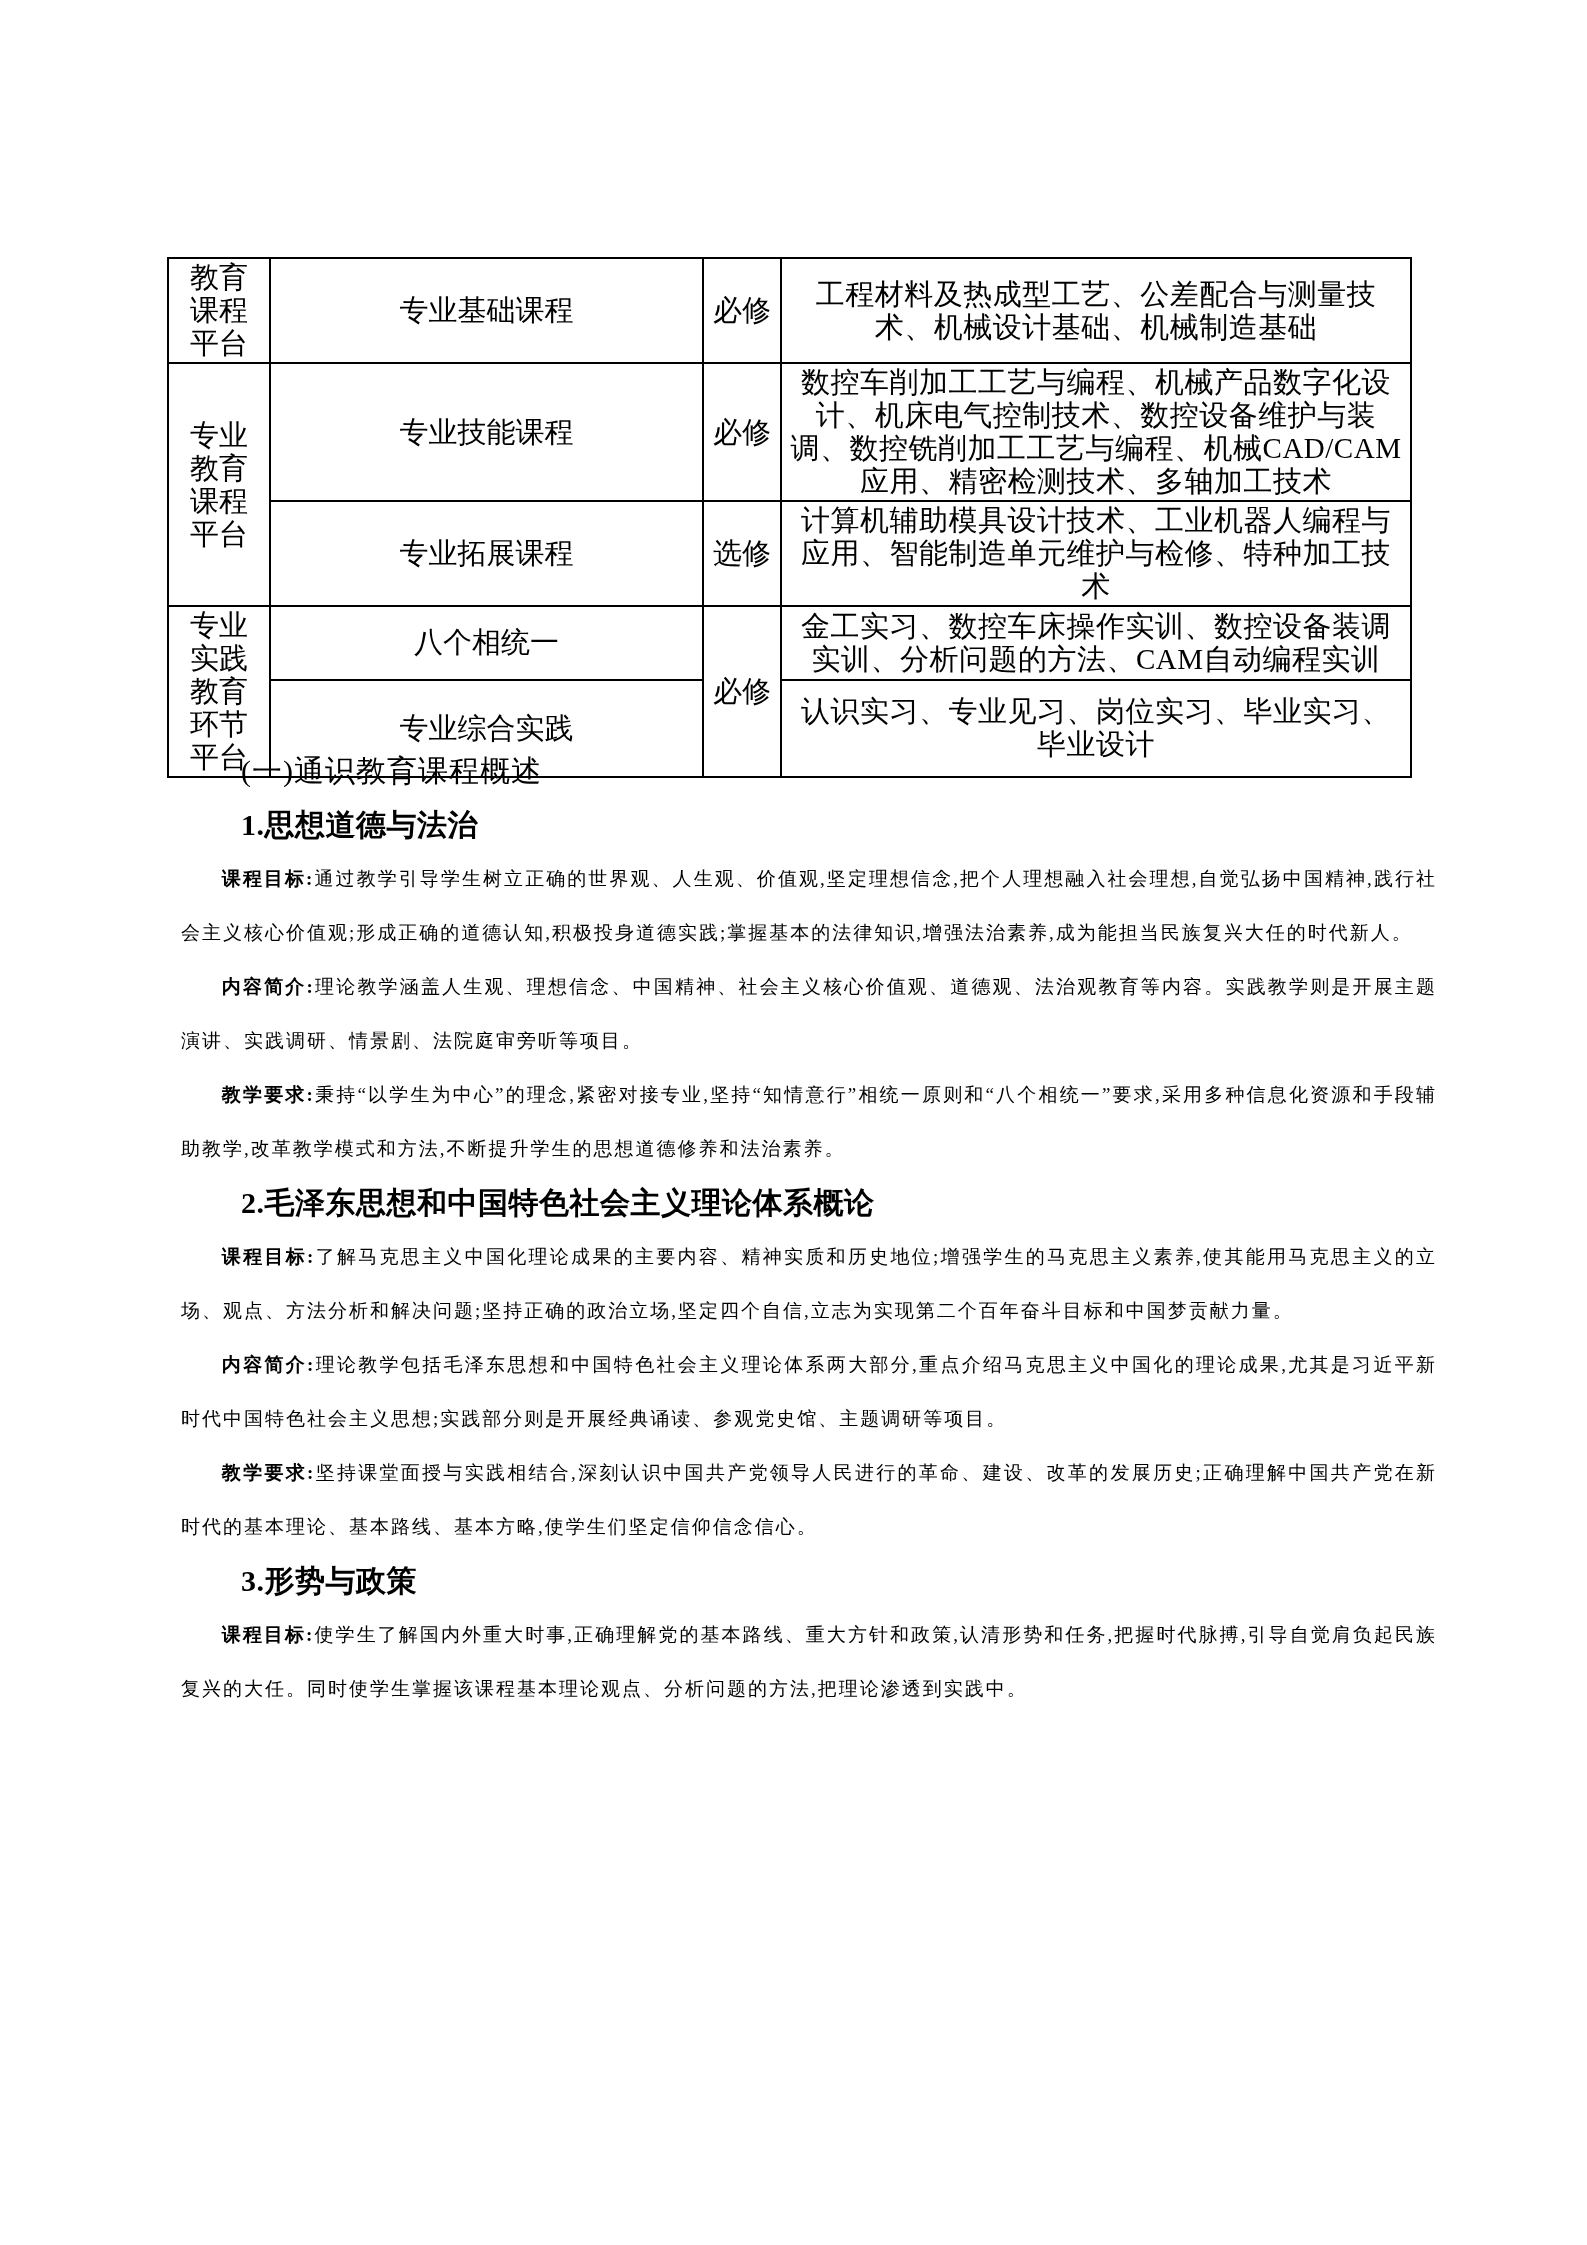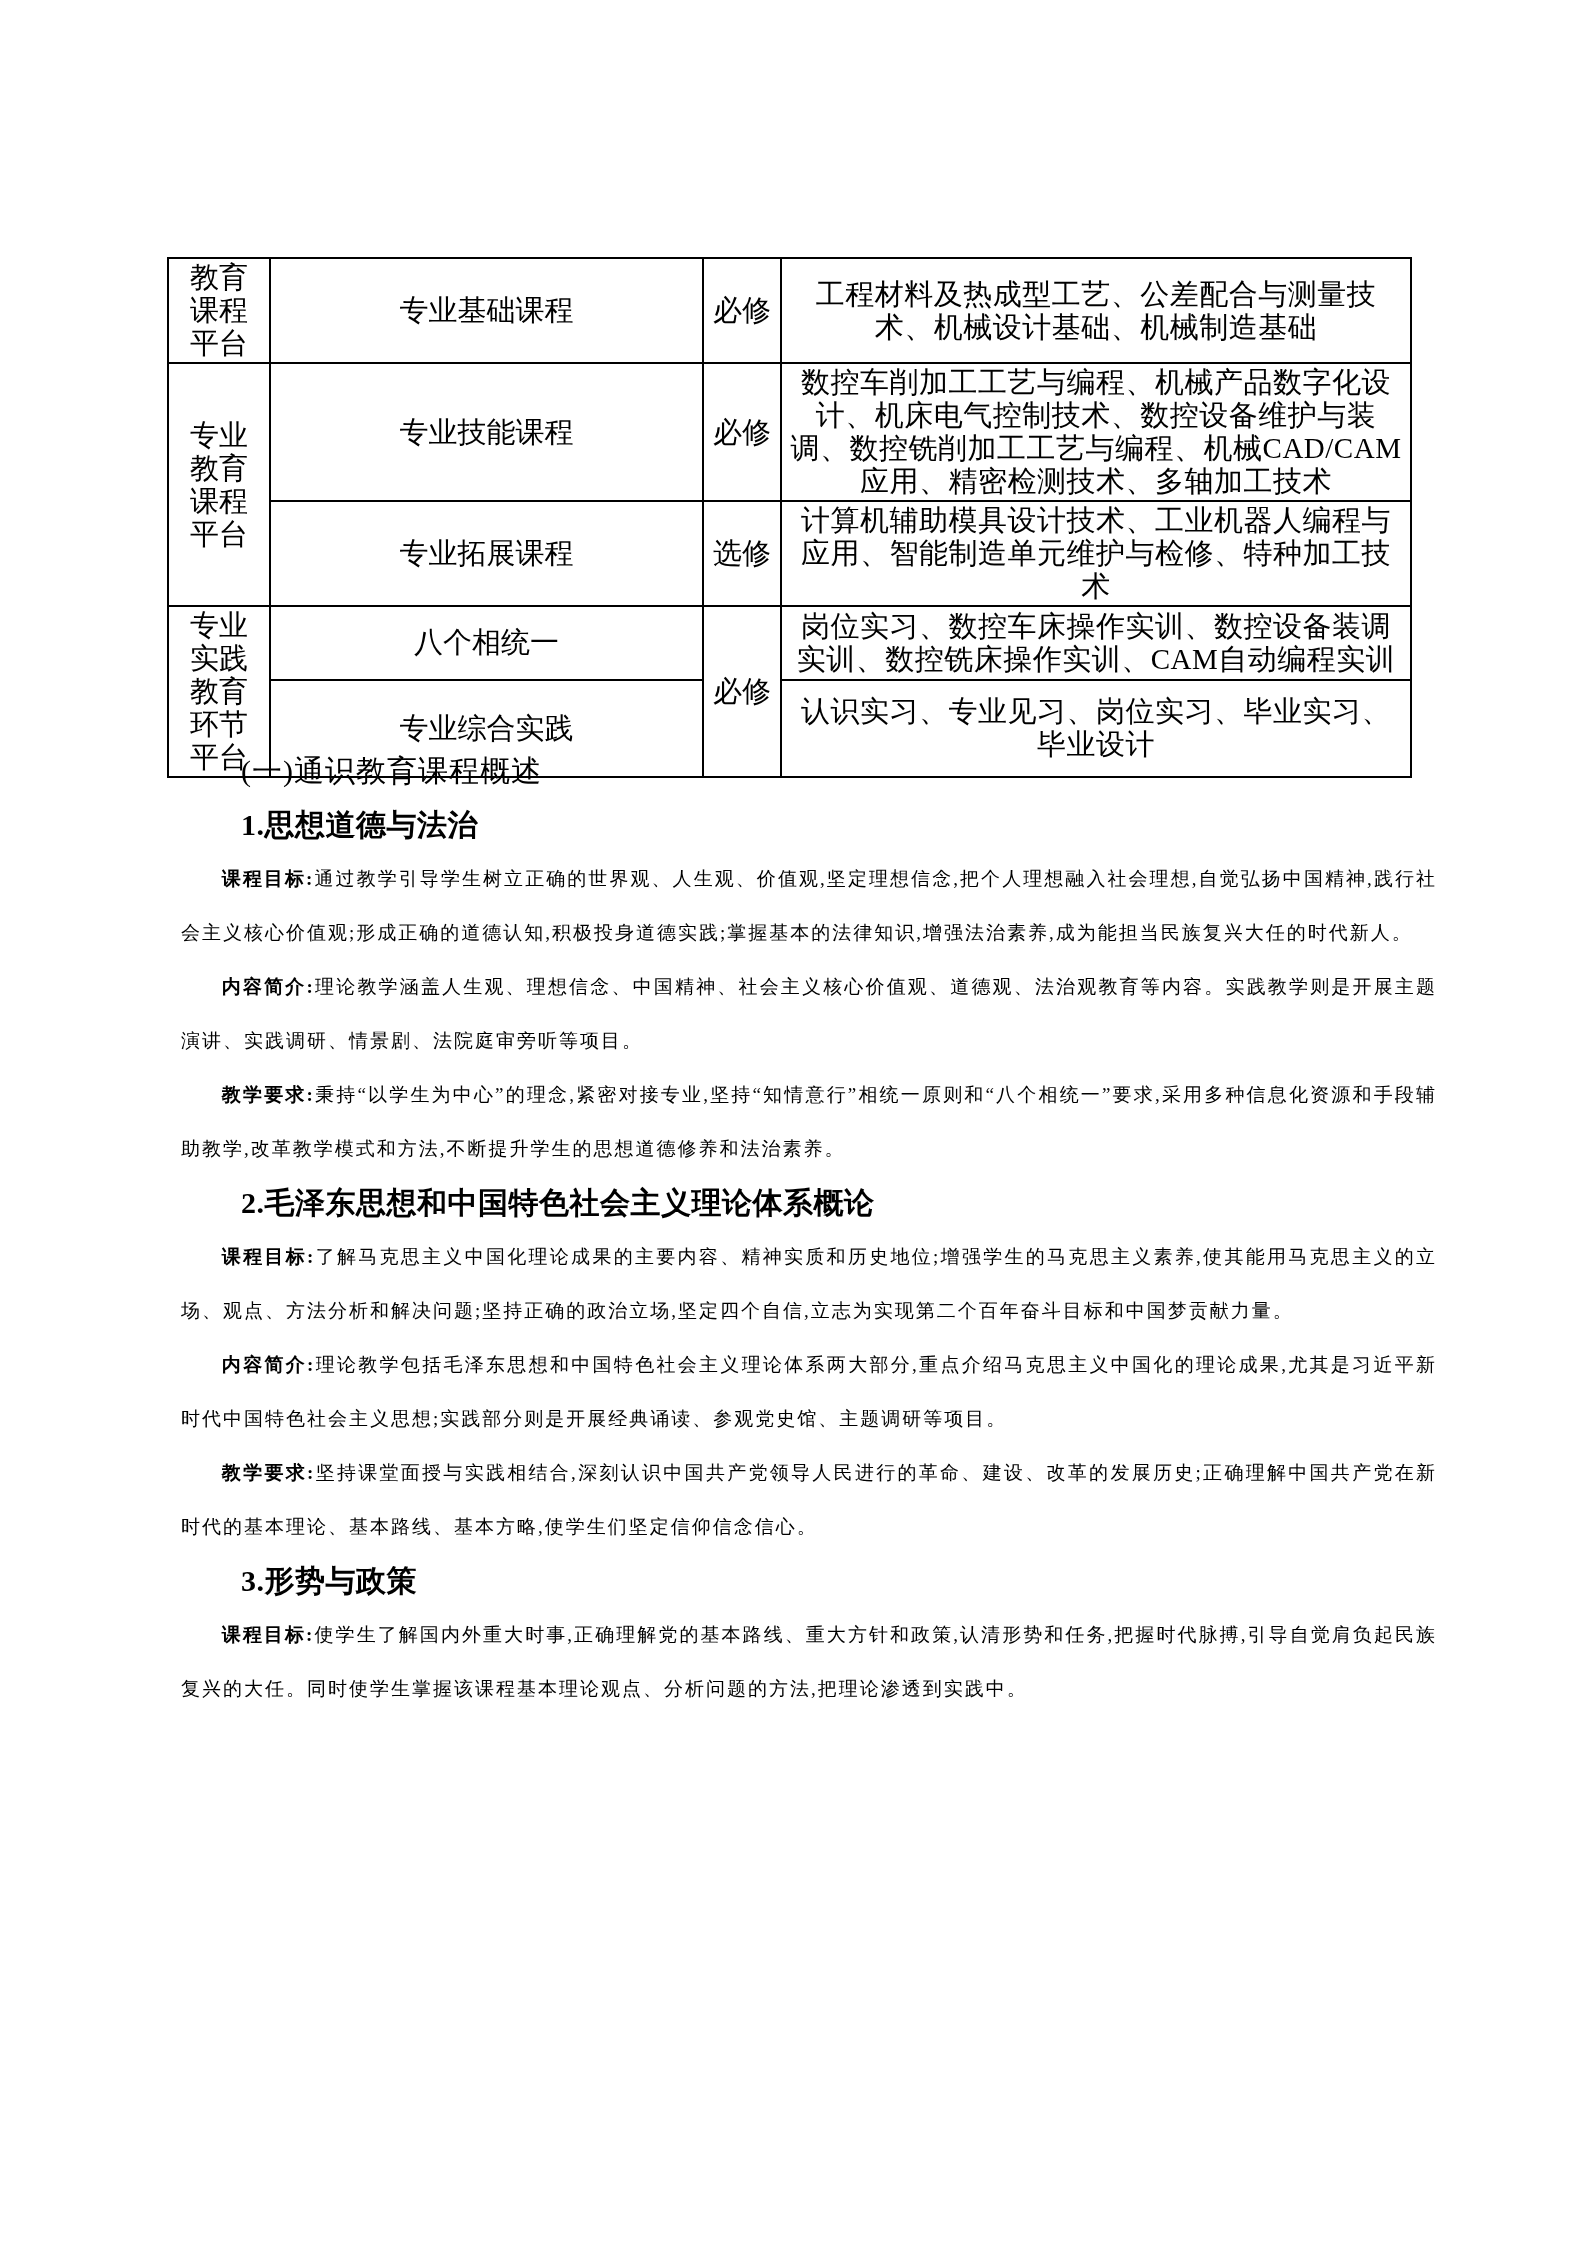--- a/index.html
+++ b/index.html
@@ -132,21 +132,21 @@
         <td class="courses">计算机辅助模具设计技术、工业机器人编程与应用、智能制造单元维护与检修、特种加工技术</td>
       </tr>
       <tr class="r4">
         <td class="platform" rowspan="2">专业
 实践
 教育
 环节
 平台</td>
         <td>八个相统一</td>
         <td rowspan="2">必修</td>
-        <td class="courses">岗位实习、数控车床操作实训、数控设备装调实训、数控铣床操作实训、CAM自动编程实训</td>
+        <td class="courses">金工实习、数控车床操作实训、数控设备装调实训、分析问题的方法、CAM自动编程实训</td>
       </tr>
       <tr class="r5">
         <td>专业综合实践</td>
         <td class="courses centered">认识实习、专业见习、岗位实习、毕业实习、毕业设计</td>
       </tr>
     </tbody>
   </table>
 
   <div class="body-text">
     <p class="overview-heading">(一)通识教育课程概述</p>

